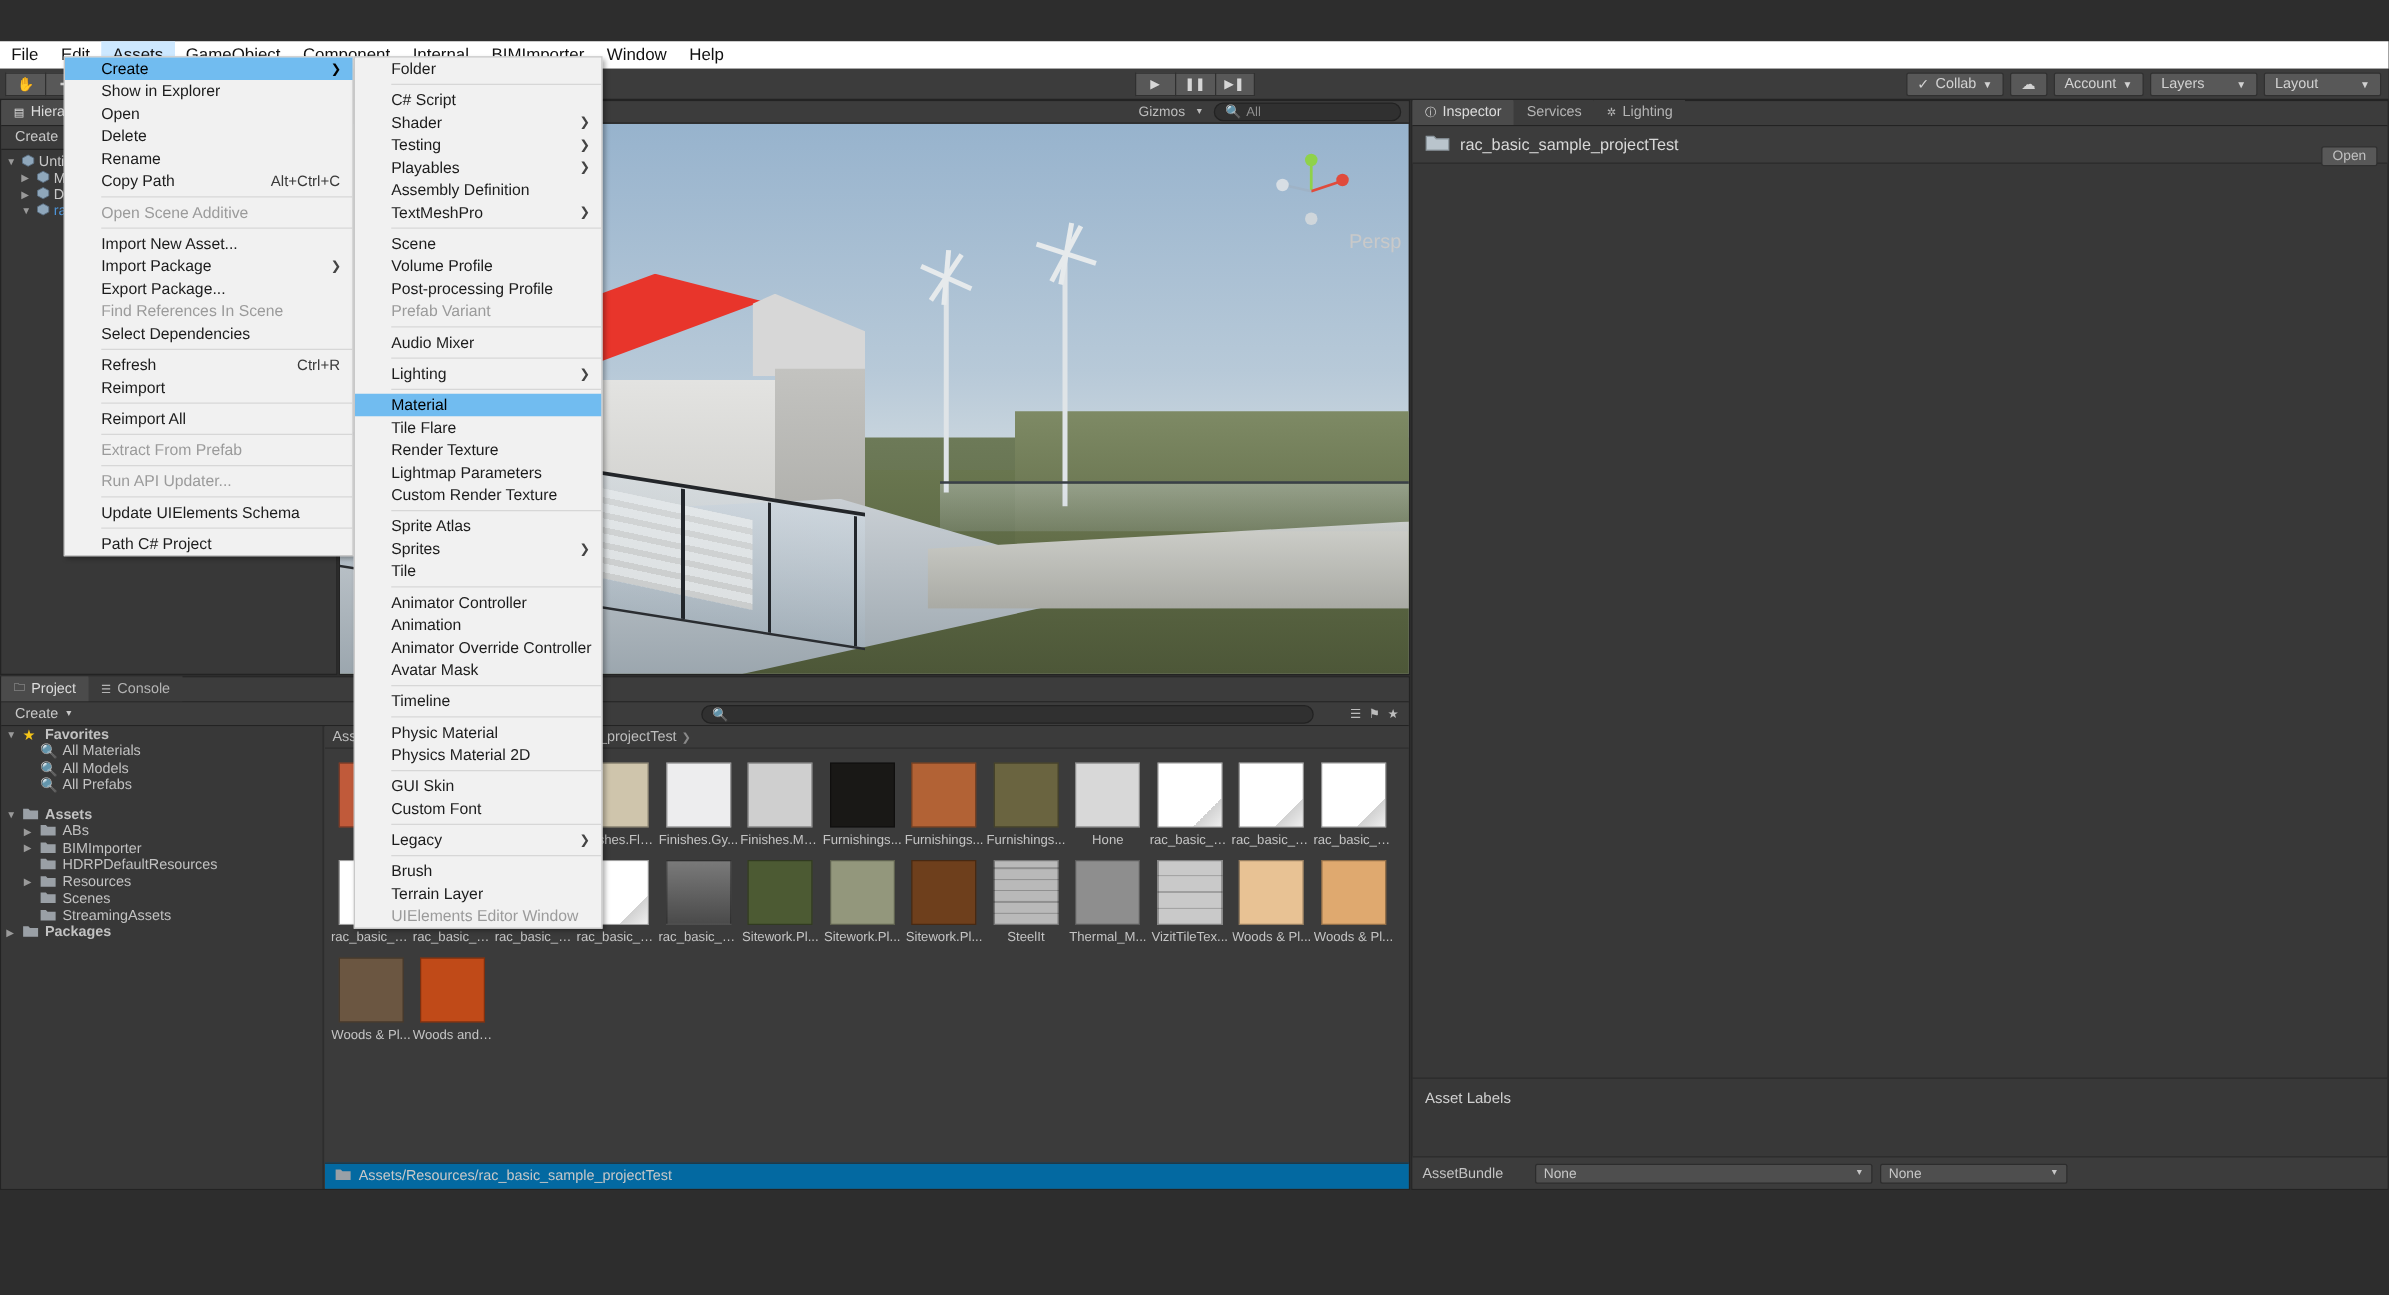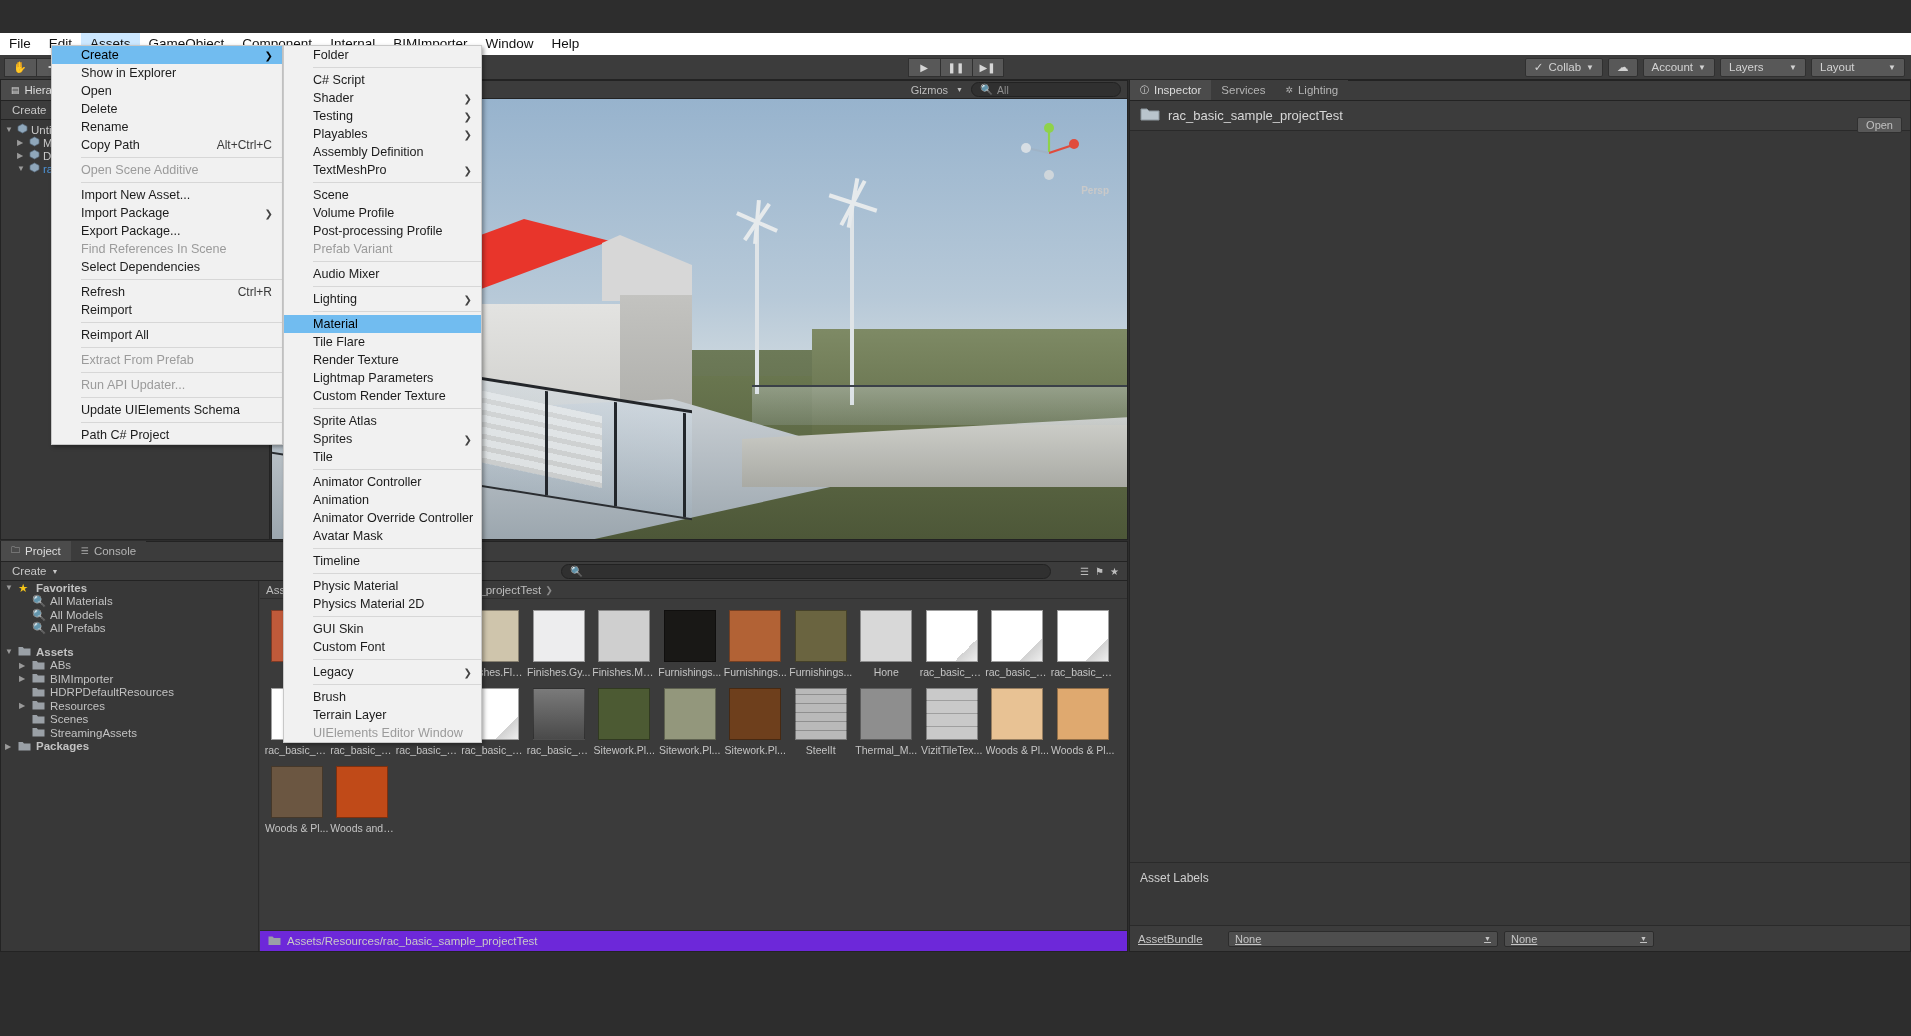--- a/index.html
+++ b/index.html
@@ -69,42 +69,42 @@
   .scene-toolbar{height:18px;background:#3c3c3c;display:flex;align-items:center;justify-content:flex-end;padding-right:6px;gap:8px;font-size:11px;color:#bdbdbd;border-bottom:1px solid #232323;}
   .scene-img{position:absolute;left:0;top:18px;width:855px;height:440px;overflow:hidden;}
 
   
   .sky{position:absolute;inset:0;background:linear-gradient(#97b3cd 0%,#b7c9d8 45%,#cdd8df 62%,#d8dfe2 72%);}
   .ground{position:absolute;left:0;top:57%;width:100%;height:43%;background:linear-gradient(#6d7a58,#55603f);}
   .ground2{position:absolute;left:0;top:63%;width:100%;height:37%;background:linear-gradient(#69764f,#4d5738);}
   .sv-el{position:absolute;}
 
   .gizmo{position:absolute;right:46px;top:22px;width:64px;height:64px;}
-  .persp{position:absolute;right:18px;top:86px;font-size:10px;color:#c9c9c9;font-weight:bold;}
+  .persp{position:absolute;right:6px;top:86px;font-size:16px;color:#c9c9c9;}
 
   
   #inspector{left:1129px;top:80px;width:782px;height:872px;}
   .insp-head{display:flex;align-items:center;gap:8px;height:30px;padding-left:10px;background:#3c3c3c;border-bottom:1px solid #2a2a2a;}
   .insp-title{font-size:13px;color:#d8d8d8;}
   .openbtn{position:absolute;right:8px;top:36px;font-size:11px;color:#c0c0c0;background:#585858;border:1px solid #303030;border-radius:2px;padding:1px 8px;}
   .asset-labels{position:absolute;left:0;bottom:58px;width:100%;border-top:1px solid #2a2a2a;padding:8px 10px;font-size:12px;color:#d0d0d0;}
-  .bundlerow{position:absolute;left:0;bottom:0;width:100%;height:26px;display:flex;align-items:center;gap:6px;padding:0 8px;background:#3c3c3c;border-top:1px solid #2a2a2a;font-size:11.5px;text-decoration:underline;}
+  .bundlerow{position:absolute;left:0;bottom:0;width:100%;height:26px;display:flex;align-items:center;gap:6px;padding:0 8px;background:#3c3c3c;border-top:1px solid #2a2a2a;font-size:11.5px;}
   .dropdown{height:16px;background:#4e4e4e;border:1px solid #2c2c2c;border-radius:2px;display:flex;align-items:center;padding:0 6px;color:#c6c6c6;font-size:11px;justify-content:space-between;}
 
   
   #project{left:0;top:541px;width:1128px;height:411px;}
   .proj-left{position:absolute;left:0;top:39px;width:258px;bottom:0;background:#383838;border-right:1px solid #2a2a2a;}
   .proj-right{position:absolute;left:259px;top:39px;right:0;bottom:0;background:#3b3b3b;}
   .trow{display:flex;align-items:center;height:13.5px;font-size:11.5px;color:#c2c2c2;gap:4px;}
   .breadcrumb{height:18px;display:flex;align-items:center;gap:4px;padding-left:6px;font-size:11.5px;color:#bdbdbd;background:#3b3b3b;border-bottom:1px solid #2f2f2f;}
   .grid{position:absolute;left:0;top:19px;right:0;bottom:22px;padding:6px 4px;display:flex;flex-wrap:wrap;align-content:flex-start;gap:0;overflow:hidden;}
   .cell{width:65.5px;display:flex;flex-direction:column;align-items:center;margin:0 0 6px 0;padding-top:4px;}
   .thumb{width:52px;height:52px;border:1px solid rgba(0,0,0,.35);}
   .clabel{font-size:10.5px;color:#c4c4c4;margin-top:4px;max-width:64px;overflow:hidden;white-space:nowrap;text-overflow:ellipsis;text-align:center;}
-  .statusbar{position:absolute;left:0;bottom:0;width:100%;height:21px;background:#6d28d9;border-top:1px solid #2a2a2a;display:flex;align-items:center;gap:6px;padding-left:8px;font-size:11.5px;color:#c8c8c8;}
+  .statusbar{position:absolute;left:0;bottom:0;width:100%;height:21px;background:#0369a1;border-top:1px solid #2a2a2a;display:flex;align-items:center;gap:6px;padding-left:8px;font-size:11.5px;color:#c8c8c8;}
   .searchbox{height:15px;border-radius:8px;background:#303030;border:1px solid #222;display:flex;align-items:center;padding:0 8px;color:#8f8f8f;font-size:10.5px;gap:4px;}
 
   
   .menu{
     position:absolute;background:#f1f1f1;border:1px solid #c8c8c8;
     box-shadow:2px 2px 4px rgba(0,0,0,.35);color:#1c1c1c;font-size:12.6px;z-index:50;
   }
   .menu .row{height:18px;display:flex;align-items:center;padding:0 10px 0 29px;white-space:nowrap;position:relative;}
   .menu .row.hl{background:#71bcf0;color:#000;}
   .menu .row.dis{color:#9b9b9b;}

